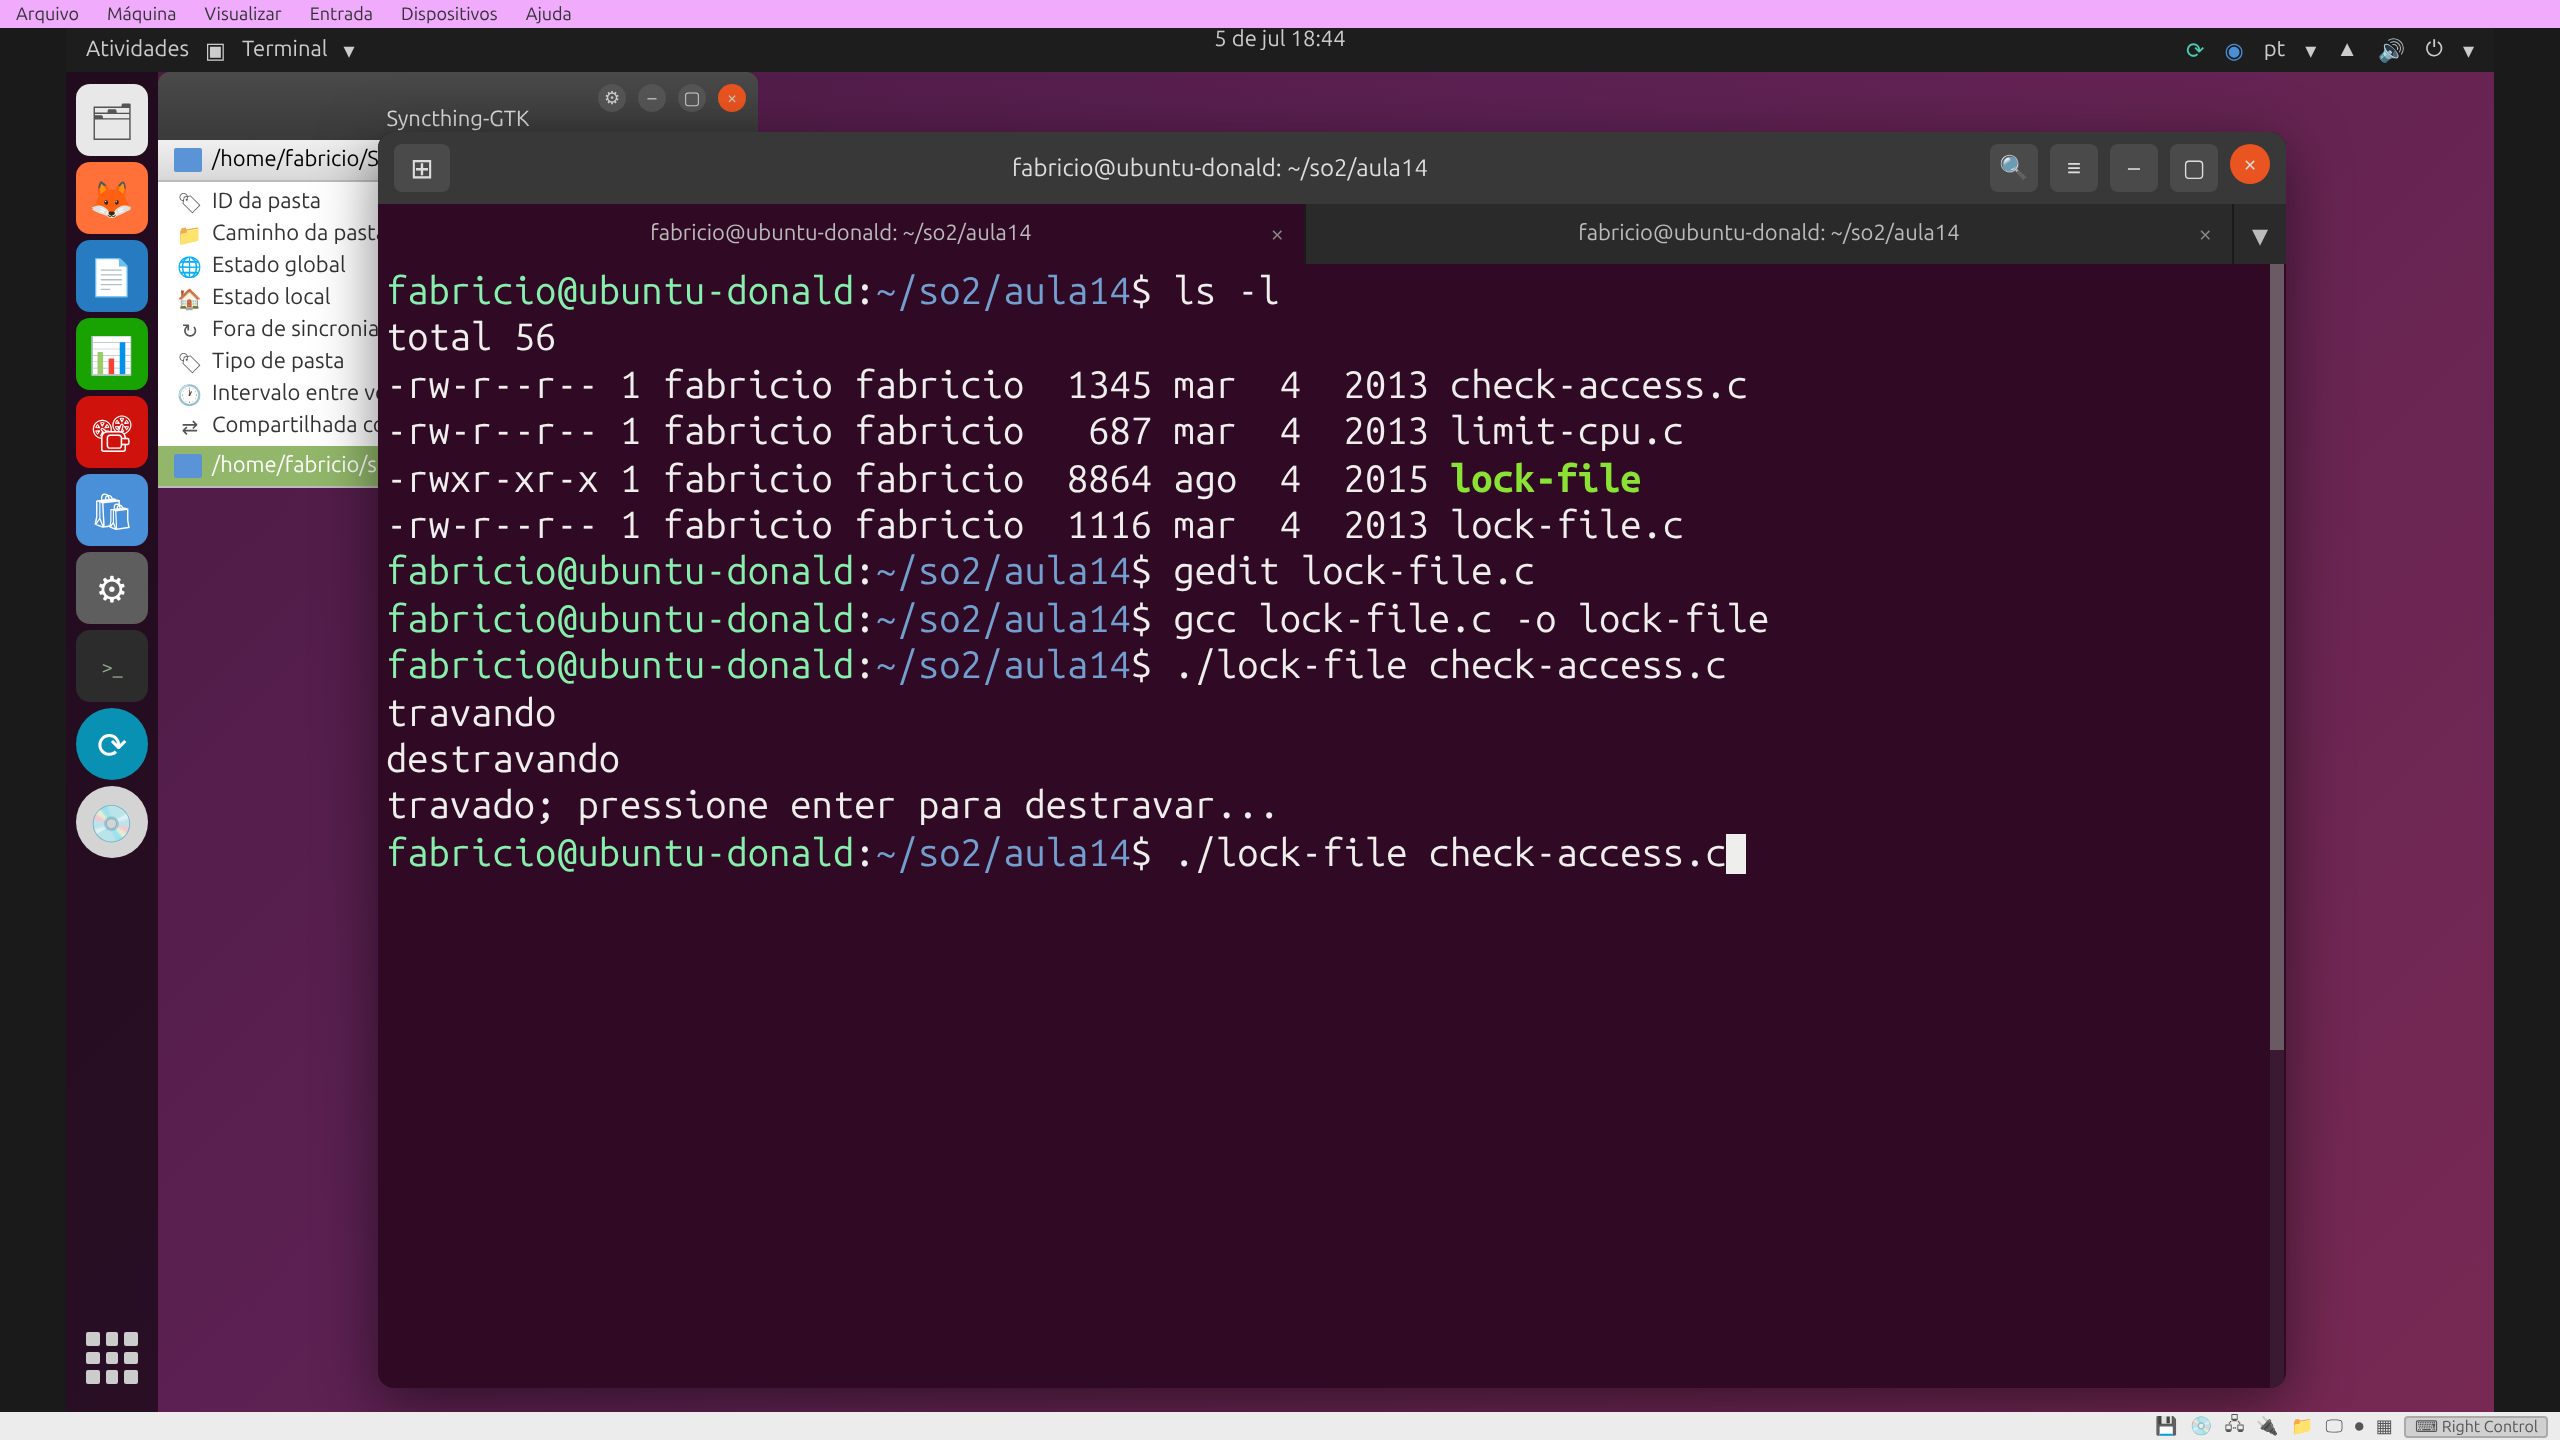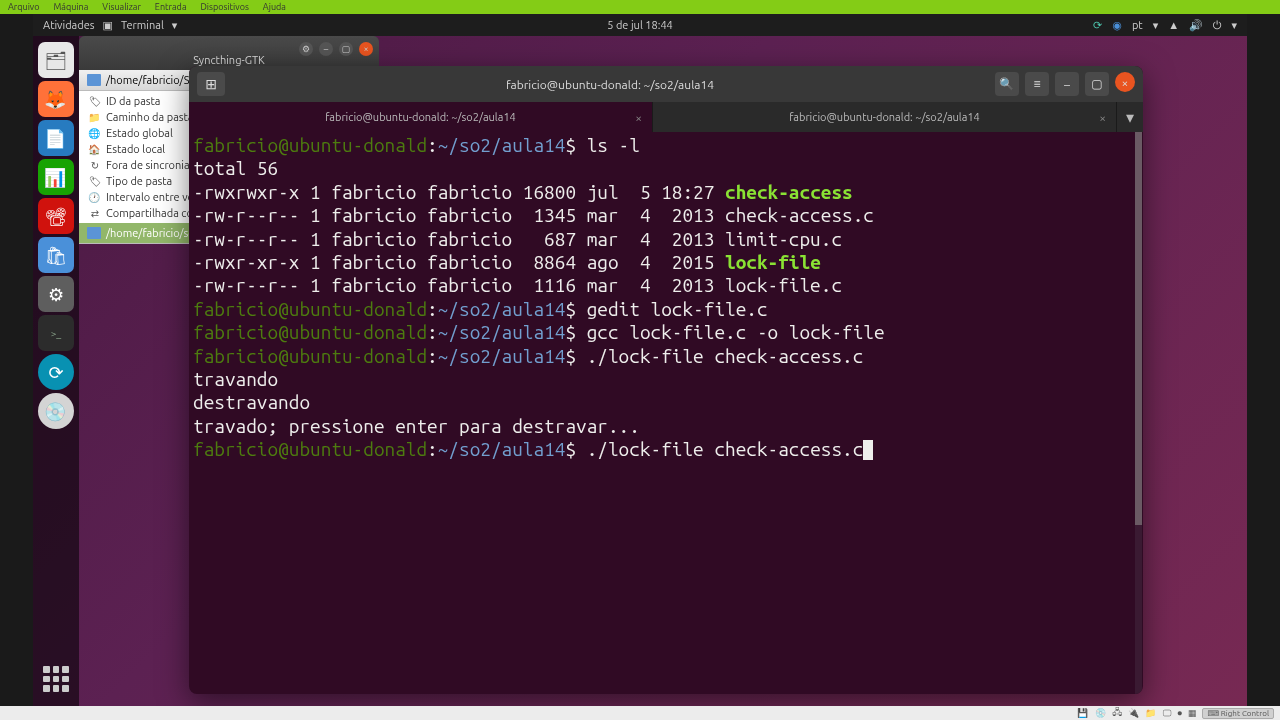--- a/index.html
+++ b/index.html
@@ -1,22 +1,22 @@
 <!DOCTYPE html>
 <html><head>
 <meta charset="utf-8">
 <style>
 * { margin: 0; padding: 0; box-sizing: border-box; }
 body { width: 1280px; height: 720px; background: #1a1a1a; font-family: Ubuntu, sans-serif; overflow: hidden; position: relative; }
 
-.vm-menubar { background: #84cc16; height: 14px; display: flex; align-items: center; padding: 0 8px; font-size: 9px; color: #333; gap: 14px; }
+.vm-menubar { background: #f0abfc; height: 14px; display: flex; align-items: center; padding: 0 8px; font-size: 9px; color: #333; gap: 14px; }
 
 .desktop { position: absolute; top: 14px; left: 33px; right: 33px; bottom: 14px; background: linear-gradient(135deg, #4a1942 0%, #5c2152 40%, #772953 100%); }
 
-.topbar { height: 22px; background: #1d1d1d; color: #ccc; display: flex; align-items: center; padding: 0 10px; font-size: 11px; justify-content: space-between; }
+.topbar { height: 22px; background: #1d1d1d; color: #ccc; display: flex; padding: 0 10px; font-size: 11px; justify-content: space-between; }
 .topbar-left { display: flex; gap: 8px; align-items: center; }
 .topbar-center { position: absolute; left: 50%; transform: translateX(-50%); }
 .topbar-right { display: flex; gap: 10px; align-items: center; }
 
 .dock { position: absolute; left: 0; top: 22px; width: 46px; bottom: 0; background: rgba(0,0,0,0.55); display: flex; flex-direction: column; align-items: center; padding-top: 6px; gap: 3px; }
 .dock-item { width: 36px; height: 36px; border-radius: 7px; display: flex; align-items: center; justify-content: center; font-size: 18px; background: #444; color: #fff; }
 .dock-item.files { background: #e8e8e8; color: #555; }
 .dock-item.firefox { background: #ff7139; }
 .dock-item.writer { background: #277bc0; }
 .dock-item.calc { background: #18a303; }
@@ -54,21 +54,21 @@
 
 .term-tabs { height: 30px; background: #2a2a2a; display: flex; }
 .term-tab { flex: 1; display: flex; align-items: center; justify-content: center; color: #bbb; font-size: 11px; border-right: 1px solid #1a1a1a; position: relative; }
 .term-tab.active { background: #300a24; }
 .term-tab .tx { position: absolute; right: 10px; color: #888; font-size: 12px; }
 .term-tab-add { width: 26px; display: flex; align-items: center; justify-content: center; color: #bbb; }
 
 .term-body { flex: 1; padding: 2px 4px; font-family: 'Ubuntu Mono', monospace; font-size: 19px; line-height: 23.4px; color: #eeeeec; overflow: hidden; position: relative; }
 .term-body .scrollbar { position: absolute; right: 1px; top: 0; width: 7px; height: 100%; background: #3a1a32; }
 .term-body .sthumb { position: absolute; right: 1px; top: 0; width: 7px; height: 70%; background: #6a5a64; }
-.prompt { color: #4d7c0f; }
+.prompt { color: #86efac; }
 .path { color: #729fcf; }
 .exec { color: #8ae234; font-weight: bold; }
 .term-line { white-space: pre; }
 .cursor { display: inline-block; width: 10px; height: 20px; background: #eeeeec; vertical-align: text-bottom; }
 
 .vm-statusbar { position: absolute; bottom: 0; left: 0; right: 0; height: 14px; background: #ececec; font-size: 9px; display: flex; align-items: center; justify-content: flex-end; padding: 0 6px; gap: 6px; color: #555; }
 .vm-status-pill { background: #d0d0d0; border: 1px solid #aaa; border-radius: 2px; padding: 0 4px; font-size: 8px; }
 </style>
 </head>
 <body>
@@ -234,21 +234,20 @@
         <span>fabricio@ubuntu-donald: ~/so2/aula14</span>
         <span class="tx">×</span>
       </div>
       <div class="term-tab-add">
           <span>▾</span>
         </div>
     </div>
     <div class="term-body">
 <div class="term-line"><span class="prompt">fabricio@ubuntu-donald</span>:<span class="path">~/so2/aula14</span>$ <span>ls -l</span></div>
 <div class="term-line">total 56</div>
-<div class="term-line"><span>-rwxrwxr-x 1 fabricio fabricio 16800 jul  5 18:27 </span><span class="exec">check-access</span></div>
 <div class="term-line">-rw-r--r-- 1 fabricio fabricio  1345 mar  4  2013 check-access.c</div>
 <div class="term-line">-rw-r--r-- 1 fabricio fabricio   687 mar  4  2013 limit-cpu.c</div>
 <div class="term-line"><span>-rwxr-xr-x 1 fabricio fabricio  8864 ago  4  2015 </span><span class="exec">lock-file</span></div>
 <div class="term-line">-rw-r--r-- 1 fabricio fabricio  1116 mar  4  2013 lock-file.c</div>
 <div class="term-line"><span class="prompt">fabricio@ubuntu-donald</span>:<span class="path">~/so2/aula14</span>$ <span>gedit lock-file.c</span></div>
 <div class="term-line"><span class="prompt">fabricio@ubuntu-donald</span>:<span class="path">~/so2/aula14</span>$ <span>gcc lock-file.c -o lock-file</span></div>
 <div class="term-line"><span class="prompt">fabricio@ubuntu-donald</span>:<span class="path">~/so2/aula14</span>$ <span>./lock-file check-access.c</span></div>
 <div class="term-line">travando</div>
 <div class="term-line">destravando</div>
 <div class="term-line">travado; pressione enter para destravar...</div>

